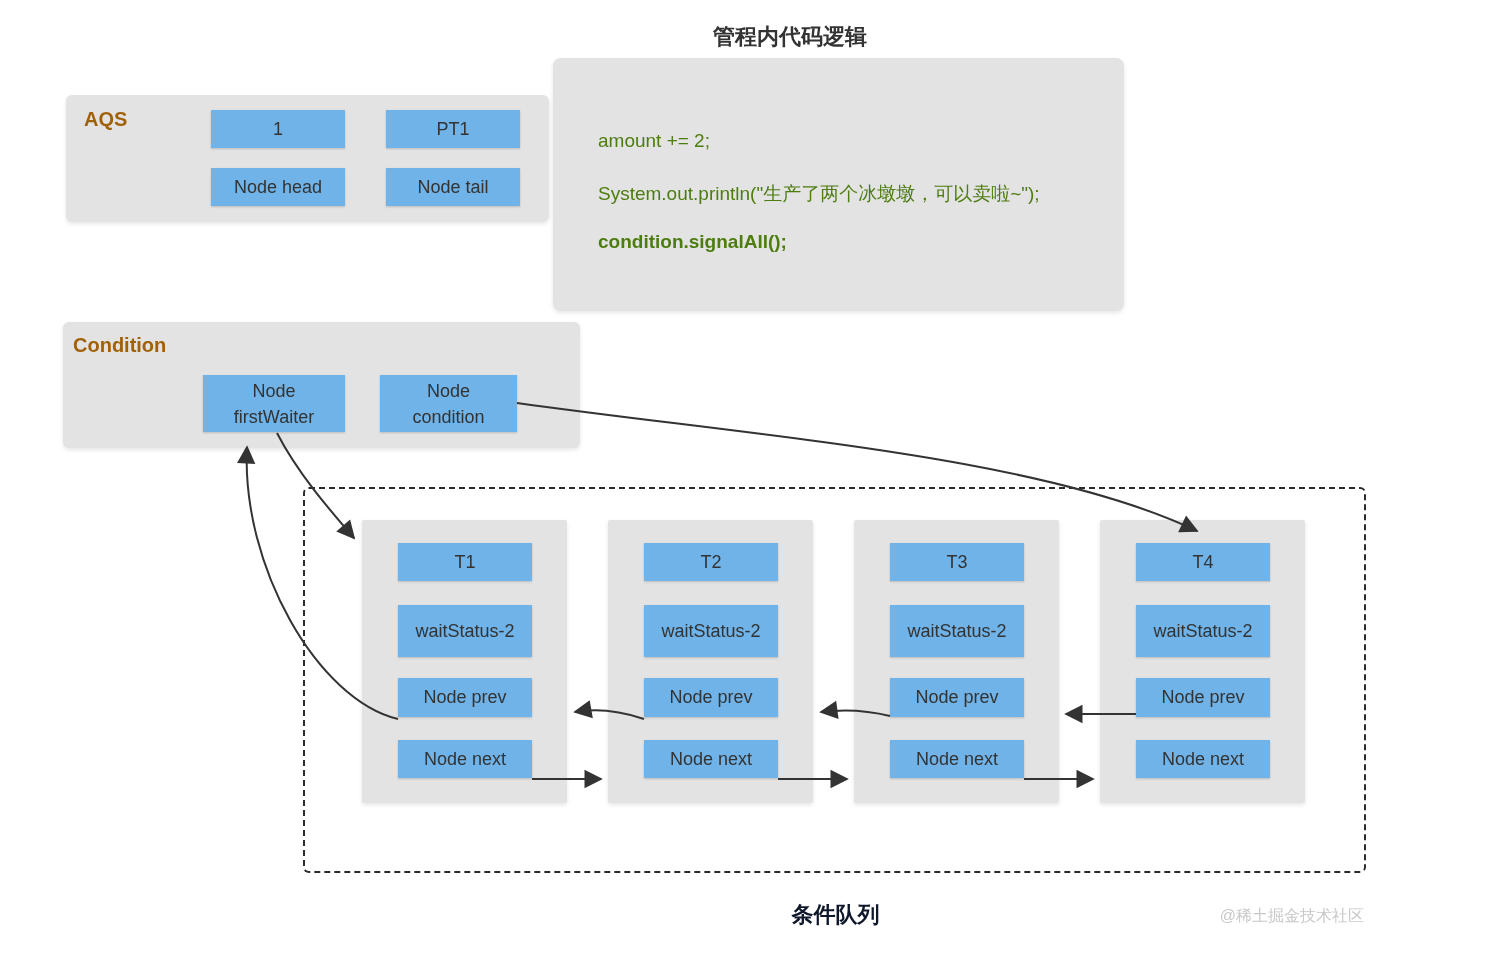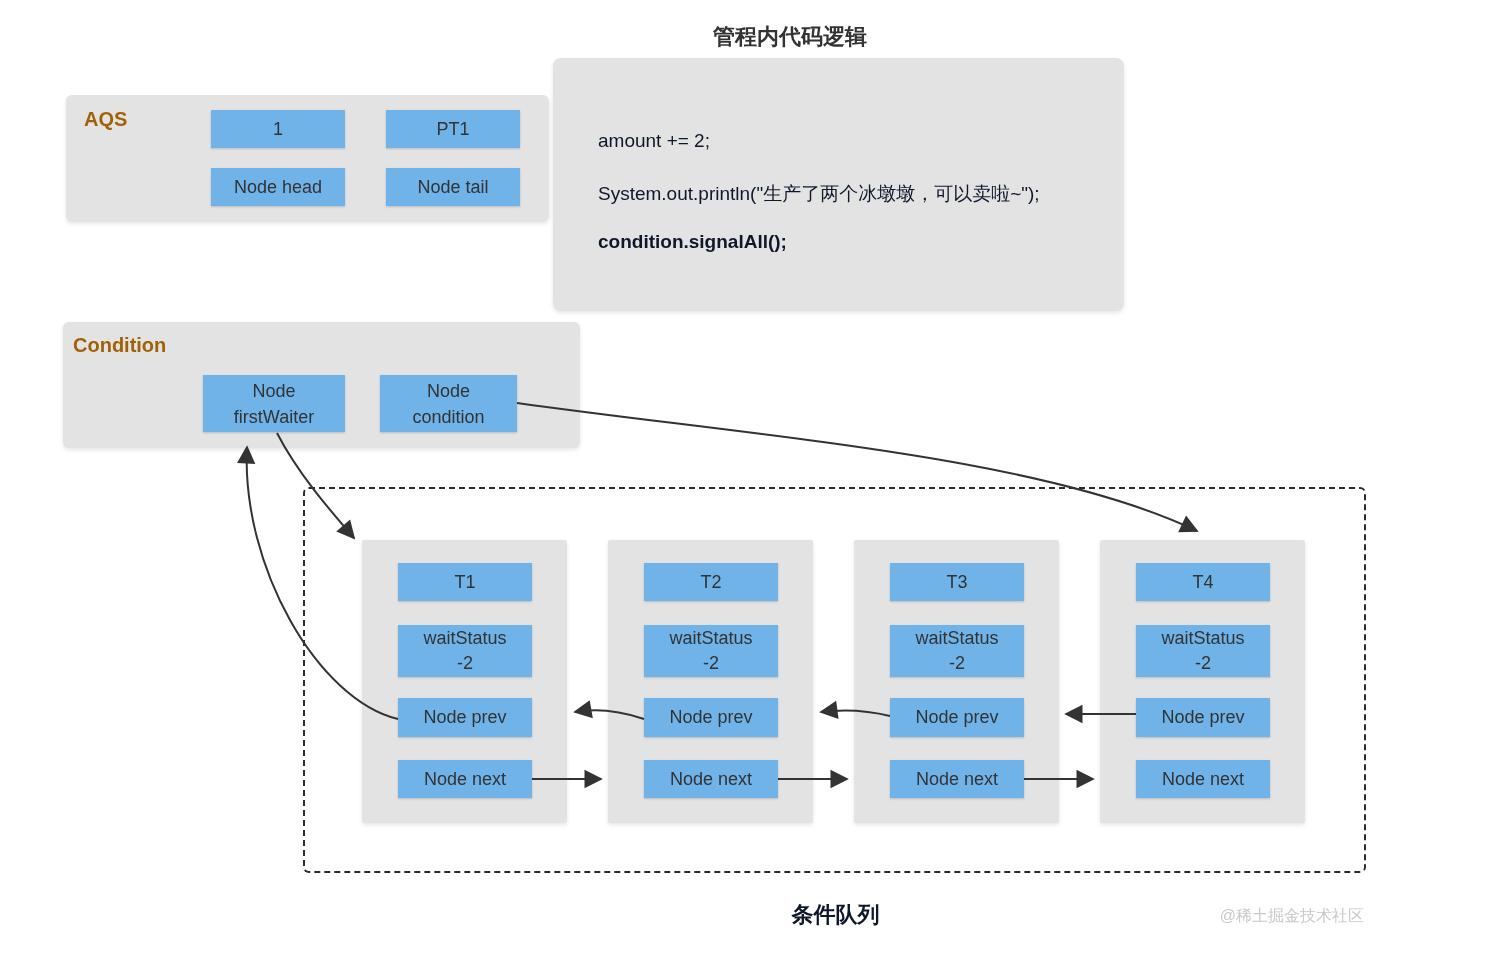--- a/index.html
+++ b/index.html
@@ -16,21 +16,21 @@
   .canvas{position:relative;width:1393px;height:953px;background:#ffffff;overflow:hidden;}
 
   .diagram-title{position:absolute;left:640px;top:22px;width:300px;text-align:center;
     font-size:22px;font-weight:700;color:#333;}
 
   .panel{position:absolute;background:var(--panel-fill);border-radius:8px;
     box-shadow:0 2px 4px rgba(0,0,0,.10);}
   .panel-label{position:absolute;font-size:20px;font-weight:700;color:#a16207;}
 
   .code-panel{left:553px;top:58px;width:571px;height:253px;}
-  .code-line{position:absolute;left:45px;font-size:19px;color:#0f172a;white-space:nowrap;}
+  .code-line{position:absolute;left:45px;font-size:19px;color:#4d7c0f;white-space:nowrap;}
   .code-line.l0{top:130px;}
   .code-line.l1{top:181px;}
   .code-line.l2{top:231px;font-weight:700;}
   .code-panel .code-line{top:auto;}
   .code-line.l0{top:72px;}
   .code-line.l1{top:123px;}
   .code-line.l2{top:173px;}
 
   .aqs-panel{left:66px;top:95px;width:483px;height:127px;border-radius:6px;}
   .aqs-panel .panel-label{left:18px;top:13px;}
@@ -44,28 +44,28 @@
   .aqs-cell-c{left:145px;top:73px;width:134px;height:38px;}
   .aqs-cell-d{left:320px;top:73px;width:134px;height:38px;}
 
   .cond-cell{flex-direction:column;line-height:26px;}
   .cond-cell-a{left:140px;top:53px;width:142px;height:57px;}
   .cond-cell-b{left:317px;top:53px;width:137px;height:57px;}
 
   .dashed-rect{position:absolute;left:303px;top:487px;width:1063px;height:386px;
     border:2px dashed var(--dashed-border);border-radius:6px;}
 
-  .node-card{position:absolute;top:540px;width:205px;height:283px;background:var(--panel-fill);
+  .node-card{position:absolute;top:520px;width:205px;height:283px;background:var(--panel-fill);
     border-radius:2px;box-shadow:0 2px 4px rgba(0,0,0,.10);padding-left:9px;}
   .node-card.n0{left:362px;}
   .node-card.n1{left:608px;}
   .node-card.n2{left:854px;}
   .node-card.n3{left:1100px;}
   .nc-title{left:36px;top:23px;width:134px;height:38px;}
-  .nc-ws{left:36px;top:85px;width:134px;height:52px;flex-direction:column;line-height:25px;}
+  .nc-ws{left:36px;top:85px;width:134px;height:52px;flex-direction:row;line-height:25px;}
   .nc-prev{left:36px;top:158px;width:134px;height:39px;}
   .nc-next{left:36px;top:220px;width:134px;height:38px;}
 
   .arrows{position:absolute;left:0;top:0;width:1512px;height:953px;pointer-events:none;}
   .arrow{stroke:var(--arrow);stroke-width:2;fill:none;}
   .ah-fill{fill:var(--arrow);}
 
   .queue-label{position:absolute;left:303px;top:900px;width:1065px;text-align:center;
     font-size:22px;font-weight:700;color:#0f172a;}
   .watermark{position:absolute;right:29px;top:906px;font-size:16px;color:var(--watermark);}

